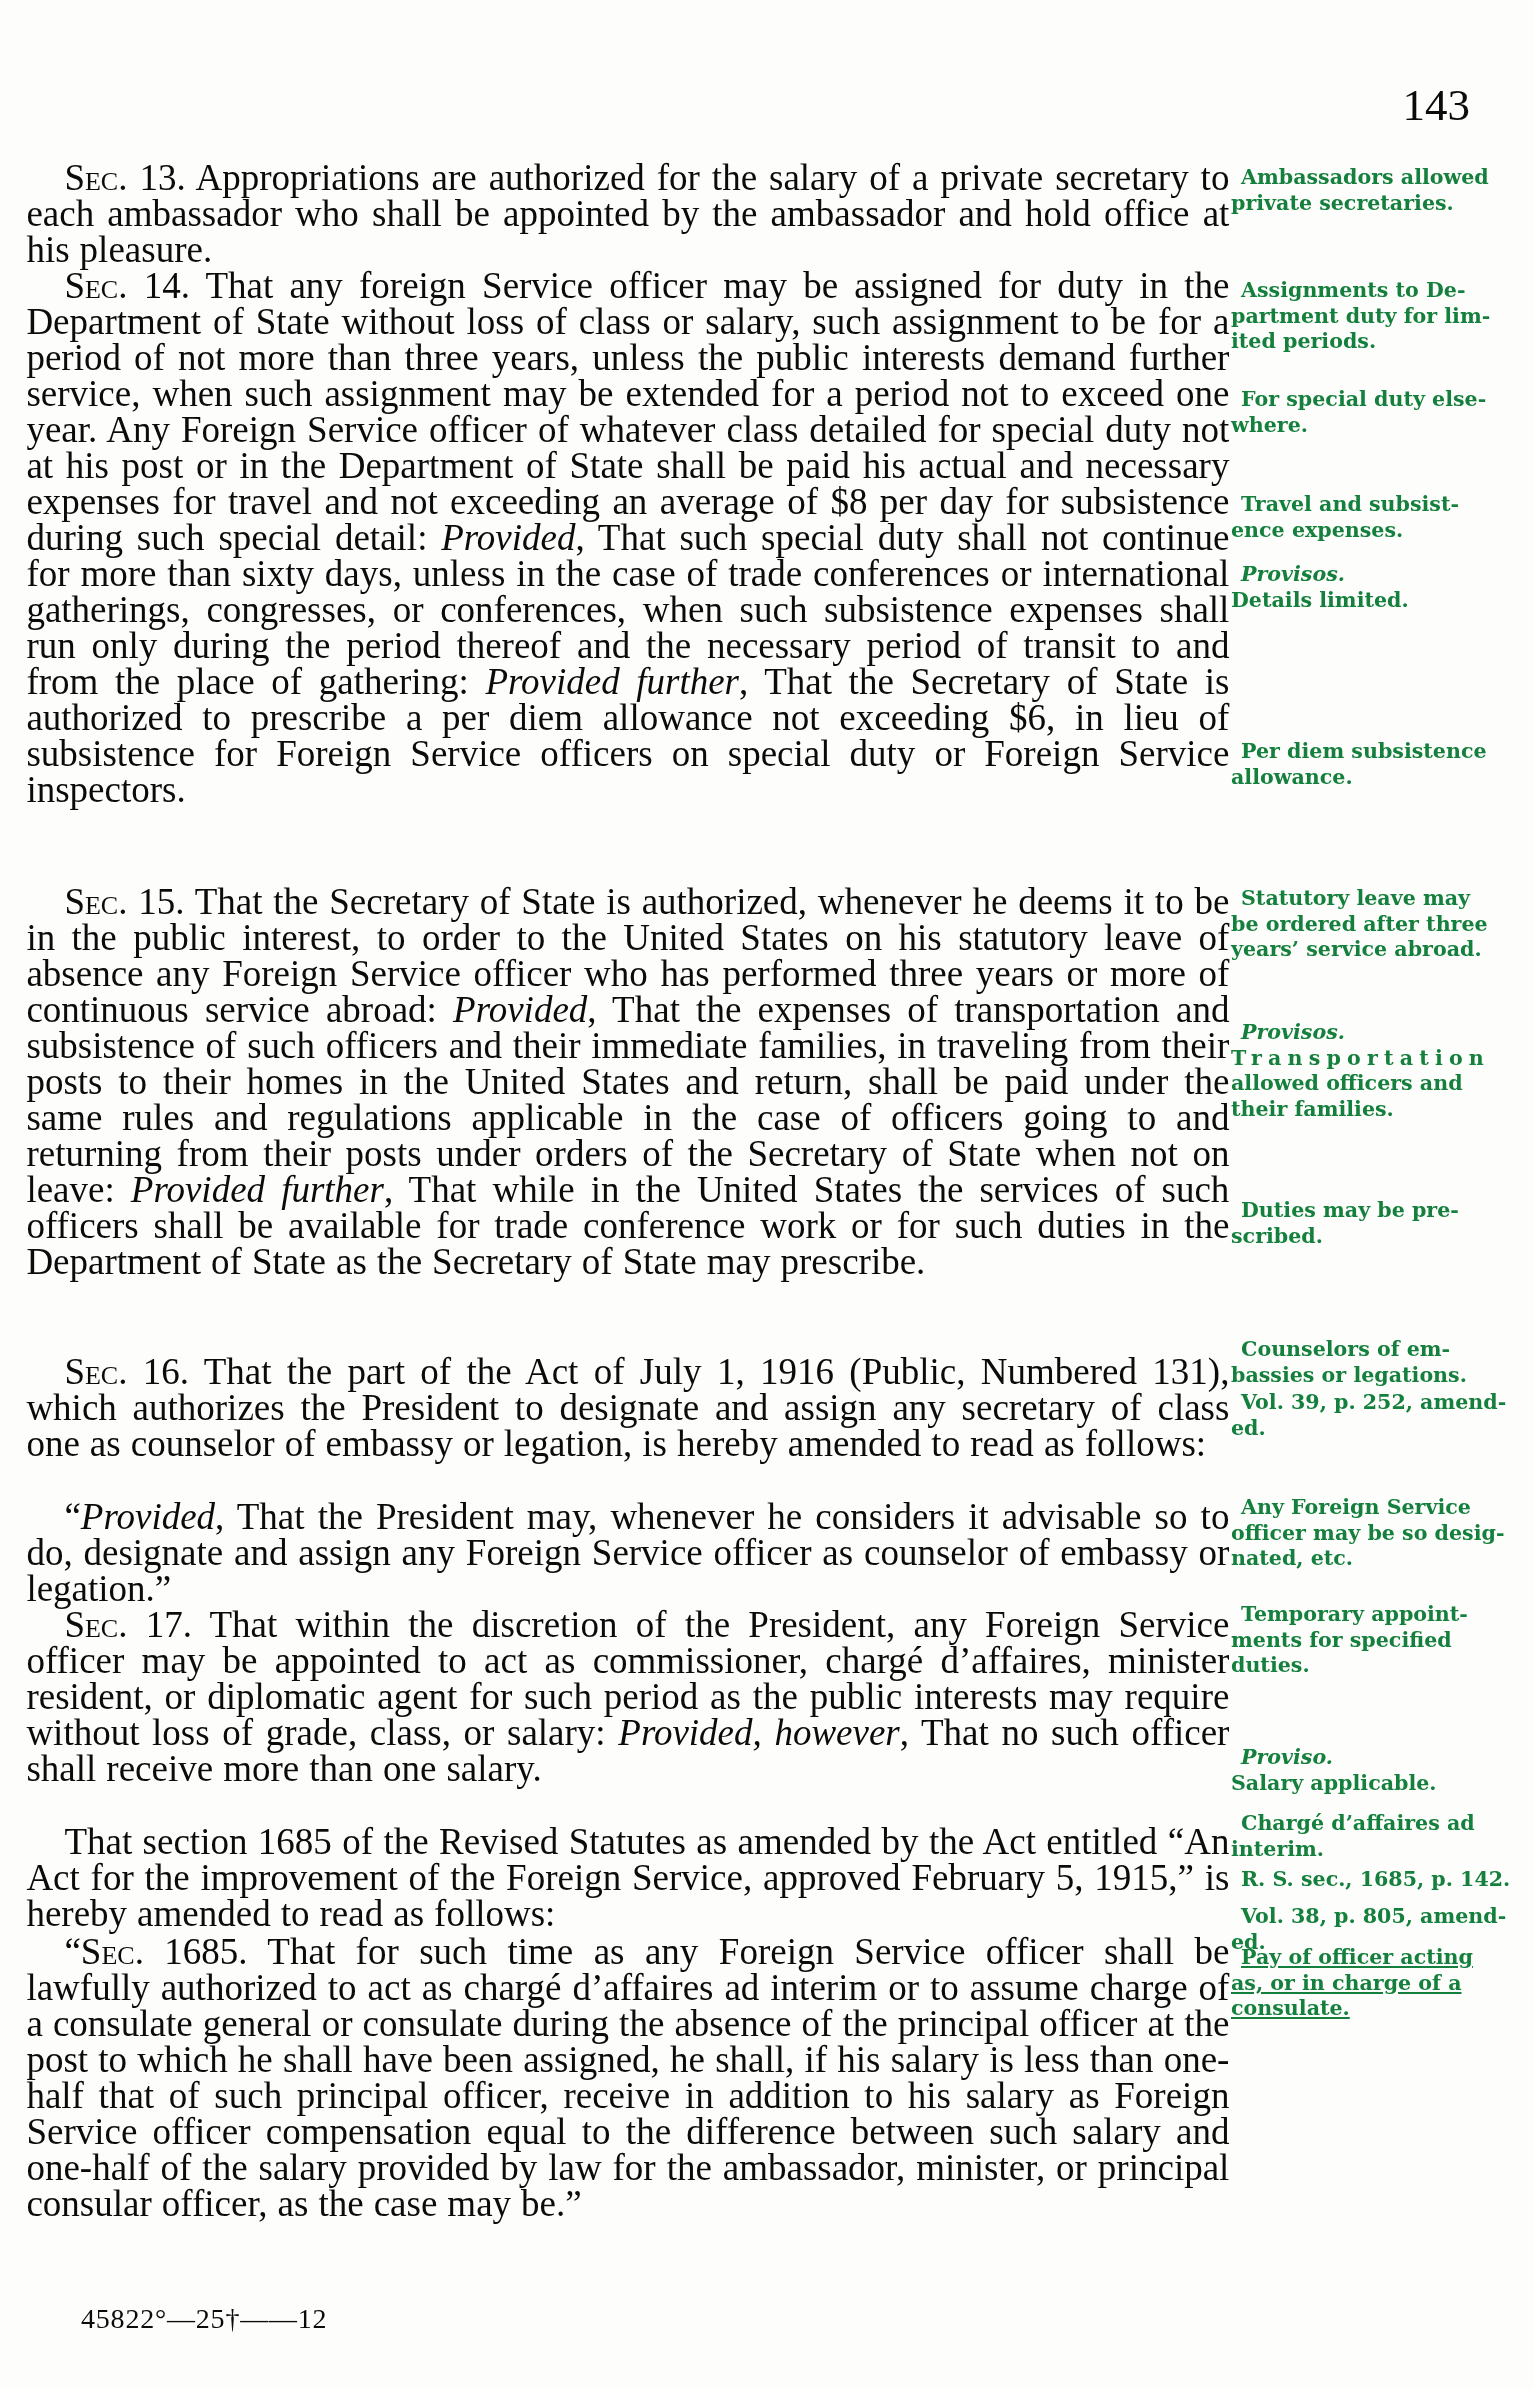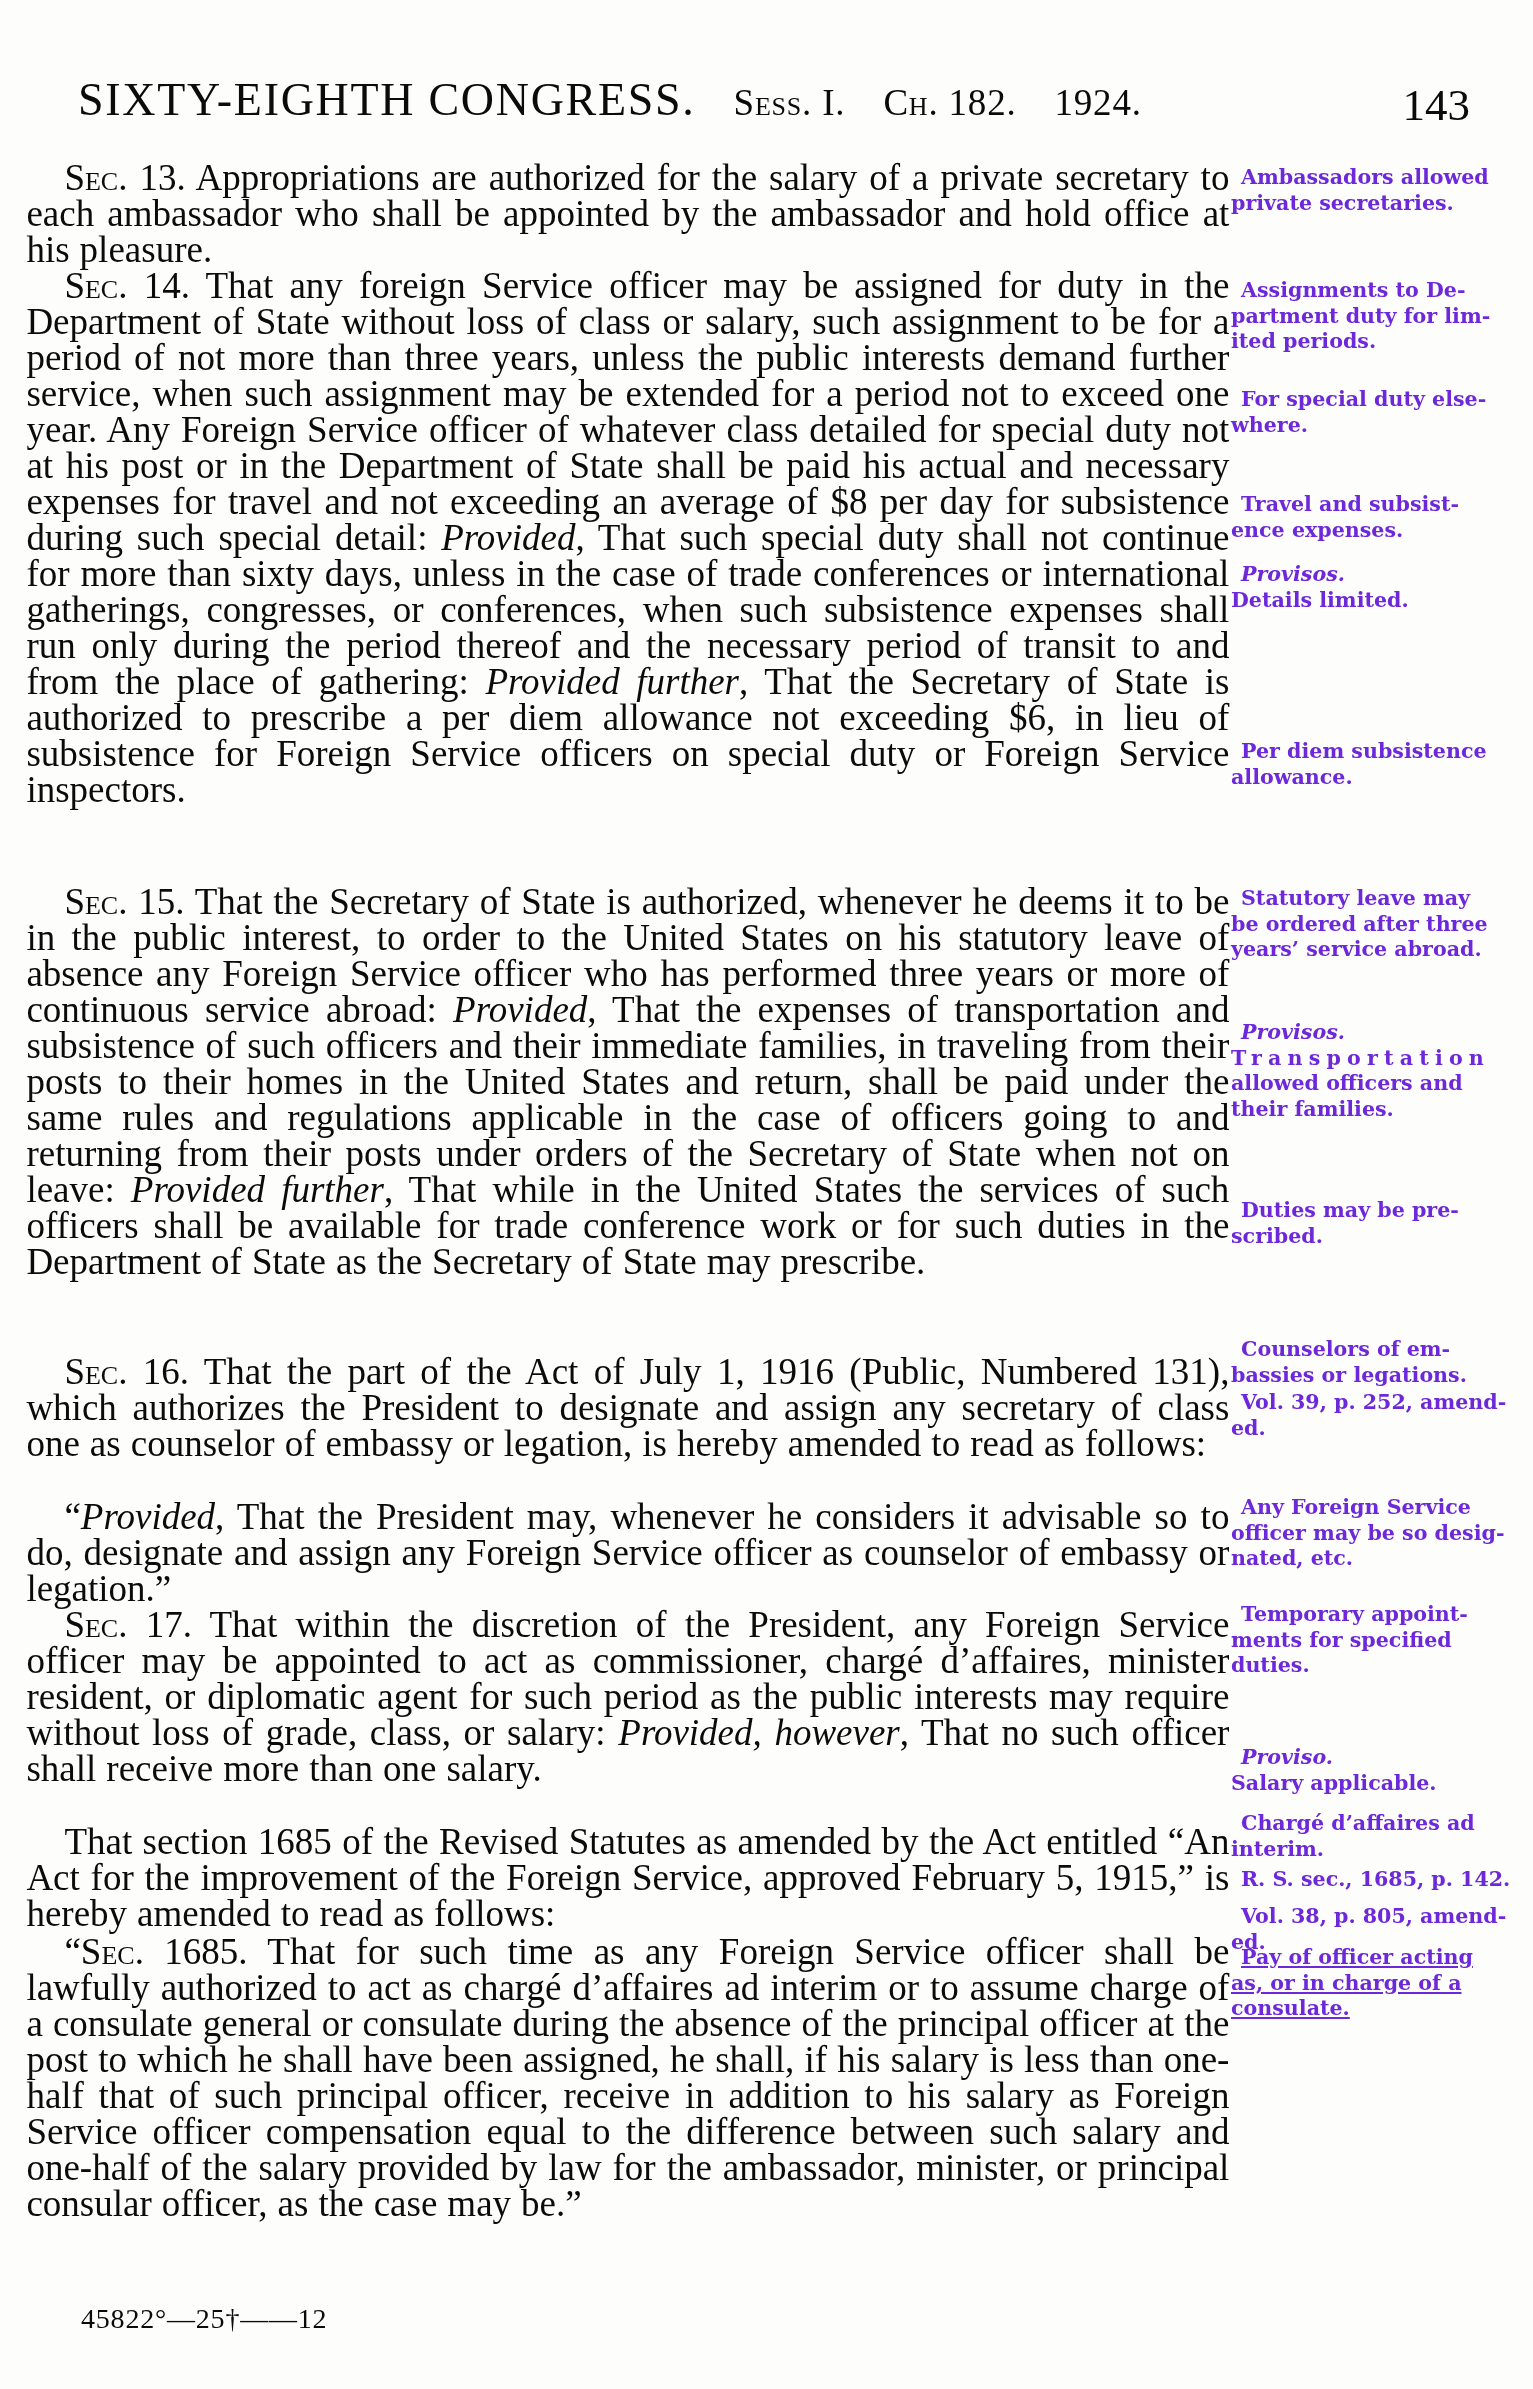--- a/index.html
+++ b/index.html
@@ -52,41 +52,38 @@
   .sc { font-variant: small-caps; }
   .it { font-style: italic; }
   .margin-notes .note {
     position: absolute;
     left: 1231px;
     width: 297px;
     font-family: "DejaVu Serif", serif;
     font-weight: bold;
     font-size: 20.6px;
     line-height: 25.6px;
-    color: #6d28d9;
+    color: #15803d;
   }
   .note-line { white-space: nowrap; }
   .note-line.first { text-indent: 10px; }
   .sp { letter-spacing: 0.30em; }
   .print-code {
     position: absolute;
     left: 81px;
     top: 2303px;
     font-size: 28px;
     letter-spacing: 0.8px;
   }
 </style>
 </head>
 <body>
 
 <div class="page">
 
-  <div class="running-head">
-    <span class="hdr-main">SIXTY-EIGHTH CONGRESS.</span><span class="hdr-sub">Sess. I.</span><span class="hdr-sub">Ch. 182.</span><span class="hdr-sub">1924.</span>
-  </div>
 
   <div class="page-num">143</div>
 
   <div class="body-text">
       <p class="par" style="top: 160px;"><span class="sc">Sec. 13.</span><span> Appropriations are authorized for the salary of a private secretary to each ambassador who shall be appointed by the ambassador and hold office at his pleasure.</span></p>
       <p class="par" style="top: 268px;"><span class="sc">Sec. 14.</span><span> That any foreign Service officer may be assigned for duty in the Department of State without loss of class or salary, such assignment to be for a period of not more than three years, unless the public interests demand further service, when such assignment may be extended for a period not to exceed one year. Any Foreign Service officer of whatever class detailed for special duty not at his post or in the Department of State shall be paid his actual and necessary expenses for travel and not exceeding an average of $8 per day for subsistence during such special detail: </span><span class="it">Provided</span><span>, That such special duty shall not continue for more than sixty days, unless in the case of trade conferences or international gatherings, congresses, or conferences, when such subsistence expenses shall run only during the period thereof and the necessary period of transit to and from the place of gathering: </span><span class="it">Provided further</span><span>, That the Secretary of State is authorized to prescribe a per diem allowance not exceeding $6, in lieu of subsistence for Foreign Service officers on special duty or Foreign Service inspectors.</span></p>
       <p class="par" style="top: 884px;"><span class="sc">Sec. 15.</span><span> That the Secretary of State is authorized, whenever he deems it to be in the public interest, to order to the United States on his statutory leave of absence any Foreign Service officer who has performed three years or more of continuous service abroad: </span><span class="it">Provided</span><span>, That the expenses of transportation and subsistence of such officers and their immediate families, in traveling from their posts to their homes in the United States and return, shall be paid under the same rules and regulations applicable in the case of officers going to and returning from their posts under orders of the Secretary of State when not on leave: </span><span class="it">Provided further</span><span>, That while in the United States the services of such officers shall be available for trade conference work or for such duties in the Department of State as the Secretary of State may prescribe.</span></p>
       <p class="par" style="top: 1354px;"><span class="sc">Sec. 16.</span><span> That the part of the Act of July 1, 1916 (Public, Numbered 131), which authorizes the President to designate and assign any secretary of class one as counselor of embassy or legation, is hereby amended to read as follows:</span></p>
       <p class="par" style="top: 1499px;"><span>“</span><span class="it">Provided</span><span>, That the President may, whenever he considers it advisable so to do, designate and assign any Foreign Service officer as counselor of embassy or legation.”</span></p>
       <p class="par" style="top: 1607px;"><span class="sc">Sec. 17.</span><span> That within the discretion of the President, any Foreign Service officer may be appointed to act as commissioner, chargé d’affaires, minister resident, or diplomatic agent for such period as the public interests may require without loss of grade, class, or salary: </span><span class="it">Provided, however</span><span>, That no such officer shall receive more than one salary.</span></p>

